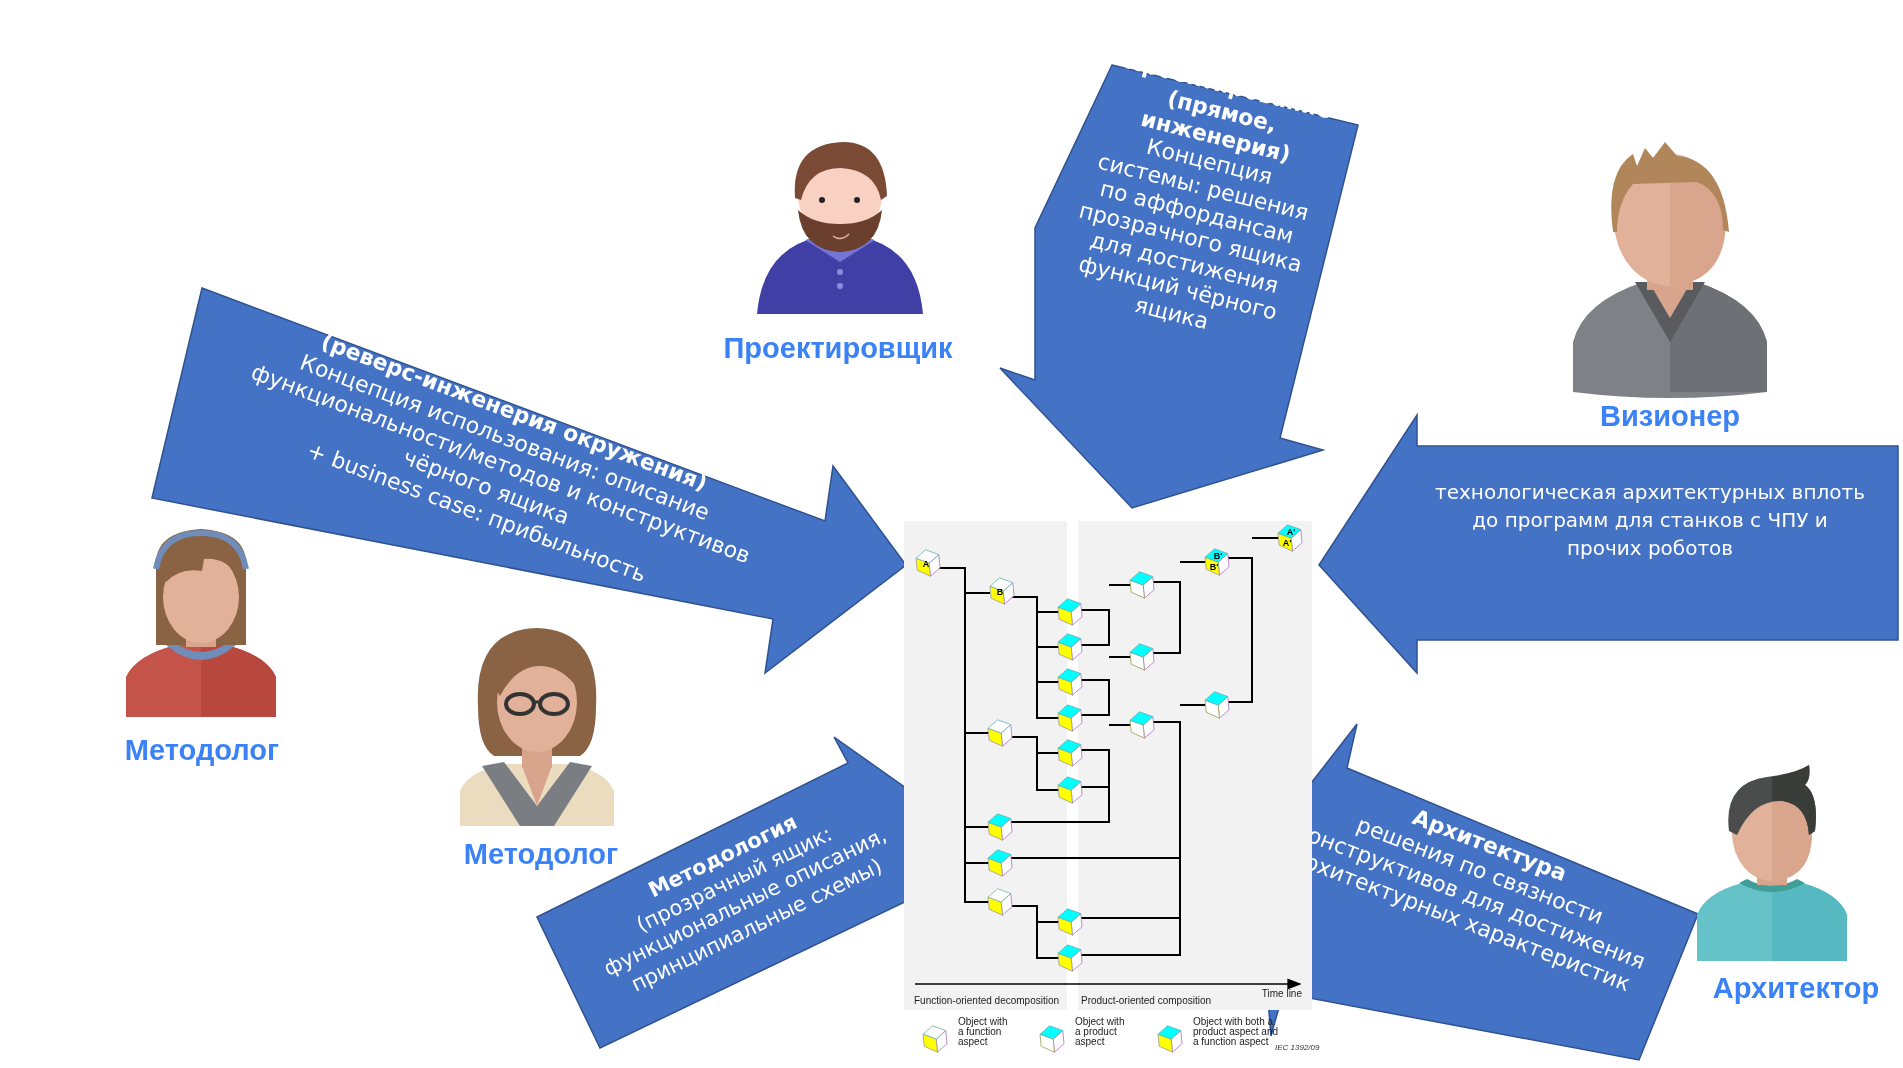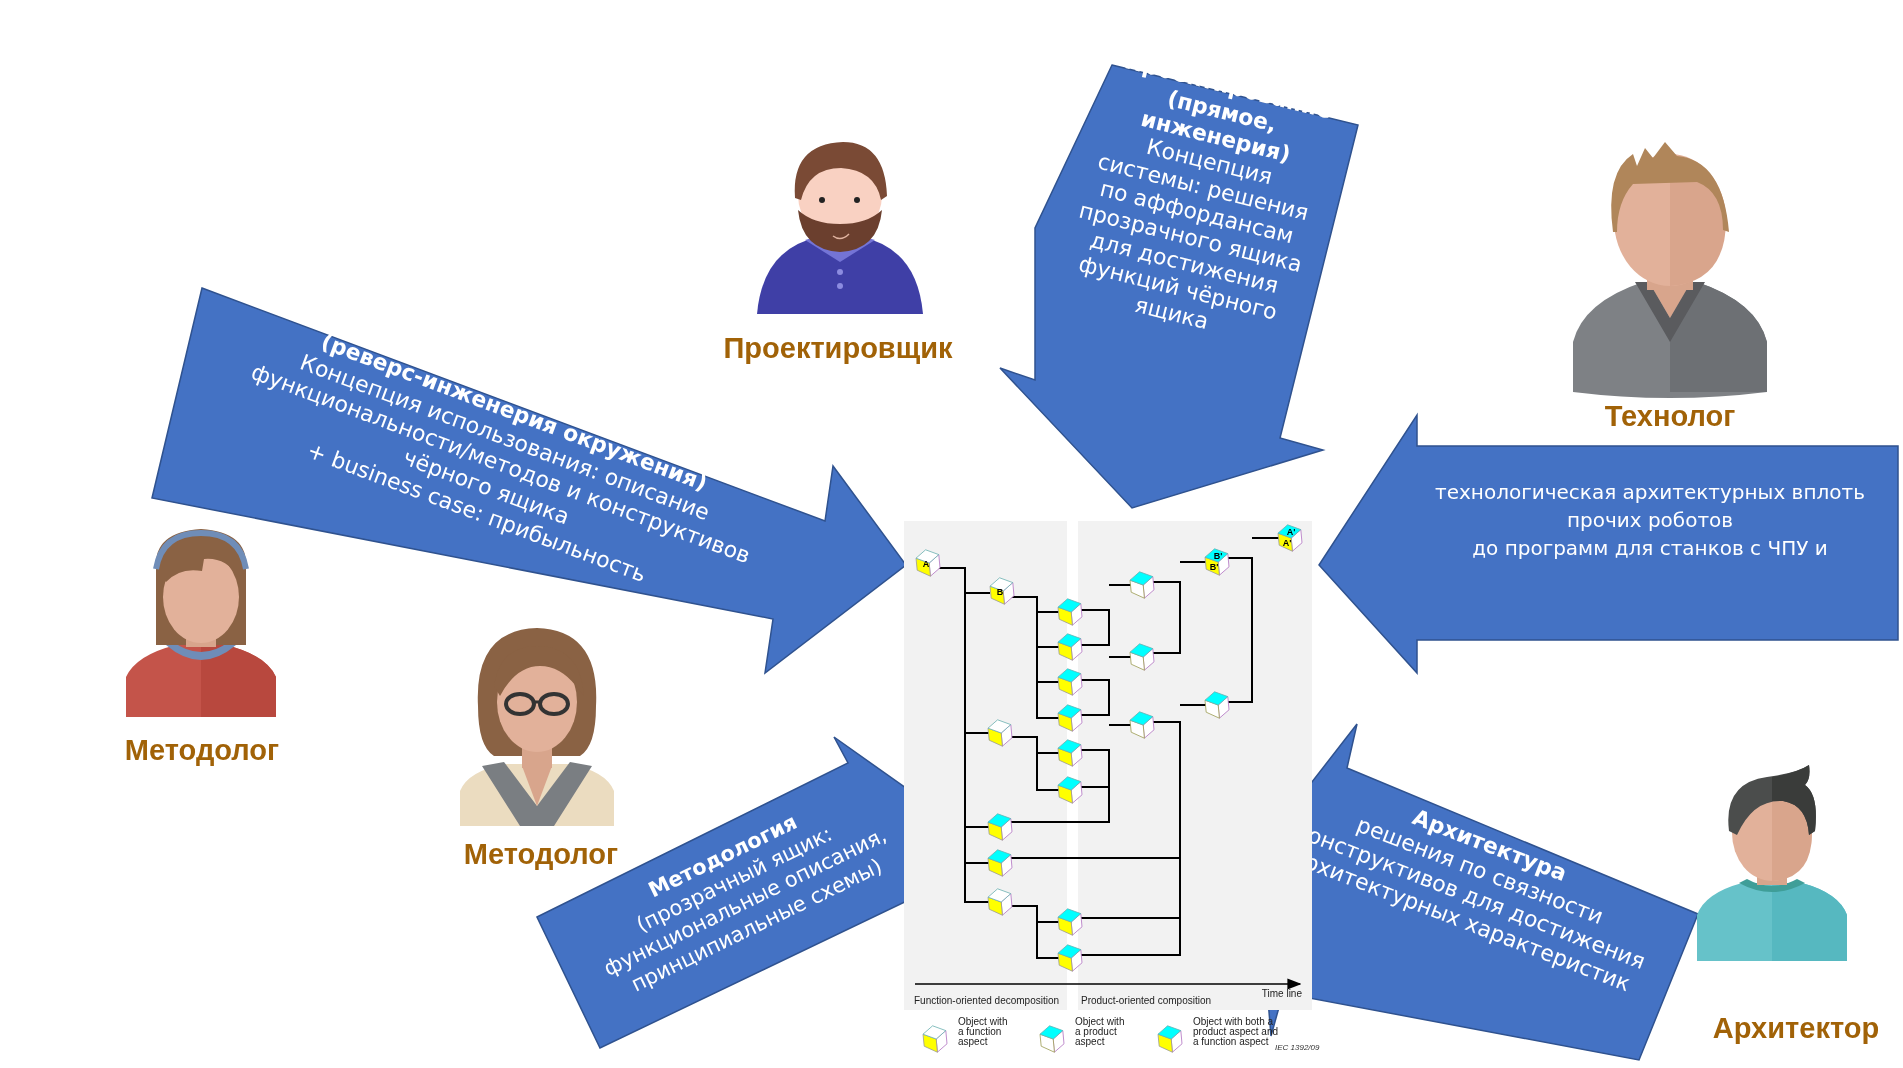--- a/index.html
+++ b/index.html
@@ -1,21 +1,21 @@
 <!DOCTYPE html>
 <html><head>
 <meta charset="utf-8">
 <style>
   html, body { margin:0; padding:0; background:#ffffff; }
   body { width:1903px; height:1068px; position:relative; overflow:hidden; font-family:"DejaVu Sans", sans-serif; }
   #stage { position:absolute; left:0; top:0; width:1903px; height:1068px; }
   .arrow-text { position:absolute; color:#ffffff; text-align:center; font-family:"DejaVu Sans", sans-serif; line-height:1.22; transform-origin:center center; white-space:nowrap; }
   .arrow-text .t-bold { font-weight:bold; display:block; }
   .arrow-text .t-line { display:block; }
-  .role-label { position:absolute; font-family:"Liberation Sans", sans-serif; font-weight:bold; font-size:29px; color:#a16207; transform:translateX(-50%); white-space:nowrap; }
+  .role-label { position:absolute; font-family:"Liberation Sans", sans-serif; font-weight:bold; font-size:29px; color:#3b82f6; transform:translateX(-50%); white-space:nowrap; }
   .dg-label { font-family:"Liberation Sans", sans-serif; font-size:10px; fill:#222; }
   .lg-label { font-family:"Liberation Sans", sans-serif; font-size:10px; fill:#222; }
   .iec { font-family:"Liberation Sans", sans-serif; font-size:8px; font-style:italic; fill:#333; }
 </style>
 </head>
 <body>
 
 <div id="stage">
 
   <svg width="1903" height="1068" style="position:absolute;left:0;top:0">
@@ -43,22 +43,22 @@
     <span class="t-line">системы: решения</span>
     <span class="t-line">по аффордансам</span>
     <span class="t-line">прозрачного ящика</span>
     <span class="t-line">для достижения</span>
     <span class="t-line">функций чёрного</span>
     <span class="t-line">ящика</span>
   </div>
 
   <div class="arrow-text" style="left:1400px;top:478px;width:500px;font-size:20px;line-height:1.4;">
     <span class="t-line">технологическая архитектурных вплоть</span>
+    <span class="t-line">до программ для станков с ЧПУ и</span>
     <span class="t-line">прочих роботов</span>
-    <span class="t-line">до программ для станков с ЧПУ и</span>
   </div>
 
   <div class="arrow-text" style="left:1285px;top:830px;width:380px;font-size:22px;transform:rotate(21deg);">
     <span class="t-bold">Архитектура</span>
     <span class="t-line">решения по связности</span>
     <span class="t-line">конструктивов для достижения</span>
     <span class="t-line">архитектурных характеристик</span>
   </div>
 
   <div class="arrow-text" style="left:575px;top:840px;width:330px;font-size:21px;transform:rotate(-26deg);">
@@ -86,21 +86,21 @@
   <svg style="position:absolute;left:1573px;top:142px" width="194" height="256" viewBox="0 0 194 256">
     <path d="M0,250 L0,200 Q10,160 70,140 L124,140 Q184,160 194,200 L194,250 Q97,262 0,250 Z" fill="#7E8185"></path>
     <path d="M97,250 L97,142 L124,140 Q184,160 194,200 L194,250 Z" fill="#6D7074"></path>
     <path d="M62,140 L97,200 L132,140 L118,140 L97,176 L76,140 Z" fill="#5A5B5E"></path>
     <rect x="74" y="112" width="46" height="36" fill="#D8A58C"></rect>
     <path d="M76,140 L97,176 L118,140 Z" fill="#D8A58C"></path>
     <ellipse cx="97" cy="78" rx="56" ry="66" fill="#E2B19A"></ellipse>
     <path d="M97,12 L97,144 Q153,140 153,78 Q153,30 97,12 Z" fill="#D9A58C"></path>
     <path d="M40,90 Q32,30 60,12 L64,24 L72,6 L80,16 L92,0 L104,14 Q150,18 156,90 L150,88 Q150,50 124,40 L60,42 Q44,60 44,90 Z" fill="#B0865A"></path>
   </svg>
-  <div class="role-label" style="left:1670px;top:400px;">Технолог</div>
+  <div class="role-label" style="left:1670px;top:400px;">Визионер</div>
 
   <svg style="position:absolute;left:126px;top:527px" width="150" height="193" viewBox="0 0 150 193">
     <path d="M0,190 L0,150 Q10,128 50,118 L100,118 Q140,128 150,150 L150,190 Z" fill="#C4544A"></path>
     <path d="M75,118 L100,118 Q140,128 150,150 L150,190 L75,190 Z" fill="#B8483E"></path>
     <path d="M40,118 Q75,148 110,118 L104,114 Q75,136 46,114 Z" fill="#6F8DB8"></path>
     <path d="M30,40 Q28,5 75,2 Q122,5 120,40 L120,118 L30,118 Z" fill="#8A6244"></path>
     <rect x="60" y="96" width="30" height="24" fill="#D8A58C"></rect>
     <ellipse cx="75" cy="70" rx="38" ry="46" fill="#E2B19A"></ellipse>
     <path d="M30,45 Q34,10 75,10 Q116,10 120,45 L112,50 Q100,30 78,32 L76,44 Q54,40 40,55 Z" fill="#8A6244"></path>
     <path d="M30,42 Q36,6 75,6 Q114,6 120,42" stroke="#6F8DB8" stroke-width="6" fill="none"></path>
@@ -124,21 +124,21 @@
   <svg style="position:absolute;left:1697px;top:765px" width="150" height="198" viewBox="0 0 150 198">
     <path d="M0,196 L0,150 Q8,128 45,118 L105,118 Q142,128 150,150 L150,196 Z" fill="#66C2C9"></path>
     <path d="M75,118 L105,118 Q142,128 150,150 L150,196 L75,196 Z" fill="#56B8C0"></path>
     <path d="M42,118 Q75,136 108,118 L100,114 Q75,128 50,114 Z" fill="#3F9E98"></path>
     <rect x="60" y="96" width="30" height="24" fill="#D8A58C"></rect>
     <ellipse cx="75" cy="68" rx="40" ry="48" fill="#E2B19A"></ellipse>
     <path d="M75,20 L75,116 Q115,114 115,68 Q115,30 75,20 Z" fill="#D9A58C"></path>
     <path d="M32,66 Q26,18 70,12 Q100,8 112,0 Q114,14 108,20 Q122,30 118,66 L112,70 Q110,40 86,36 Q56,34 40,70 Z" fill="#4B4D4C"></path>
     <path d="M75,12 Q100,8 112,0 Q114,14 108,20 Q122,30 118,66 L112,70 Q110,40 86,36 L75,36 Z" fill="#3A3C3A"></path>
   </svg>
-  <div class="role-label" style="left:1796px;top:972px;margin-top:40px;">Архитектор</div>
+  <div class="role-label" style="left:1796px;top:972px;">Архитектор</div>
 
   <svg id="iec-diagram" style="position:absolute;left:0;top:0" width="1903" height="1068">
     <defs>
       <marker id="tl-arrow" markerWidth="10" markerHeight="8" refX="9" refY="4" orient="auto">
         <path d="M0,0 L10,4 L0,8 Z" fill="#000"></path>
       </marker>
     </defs>
     <rect x="904" y="521" width="163" height="489" fill="#F2F2F2"></rect>
     <rect x="1078" y="521" width="234" height="489" fill="#F2F2F2"></rect>
     <g id="dg-lines">

